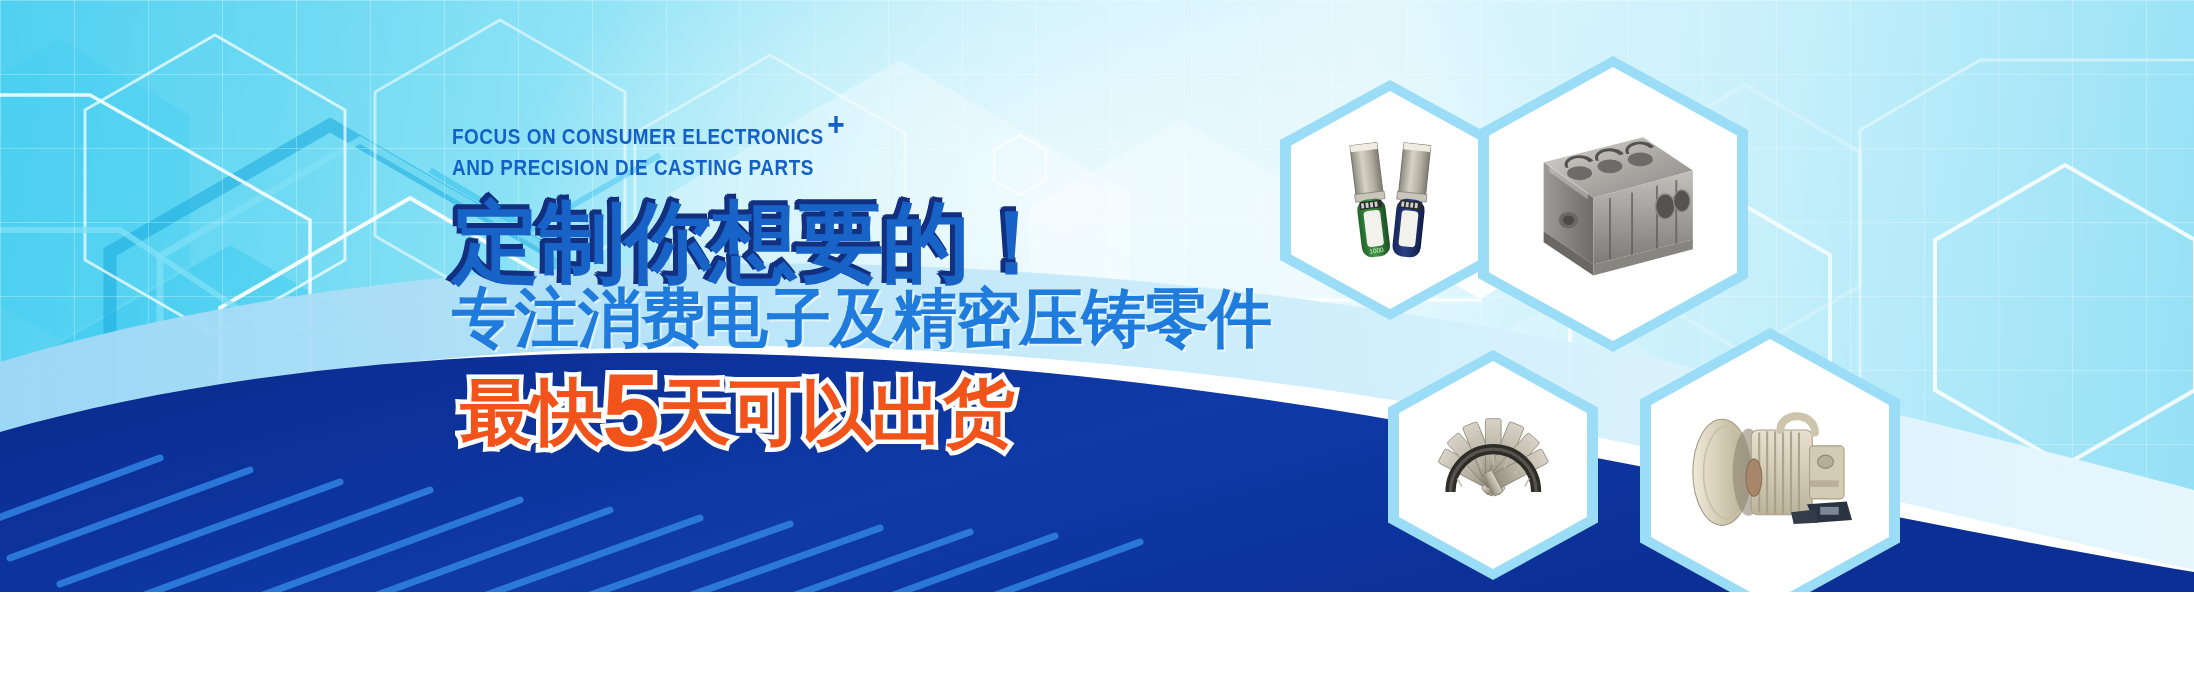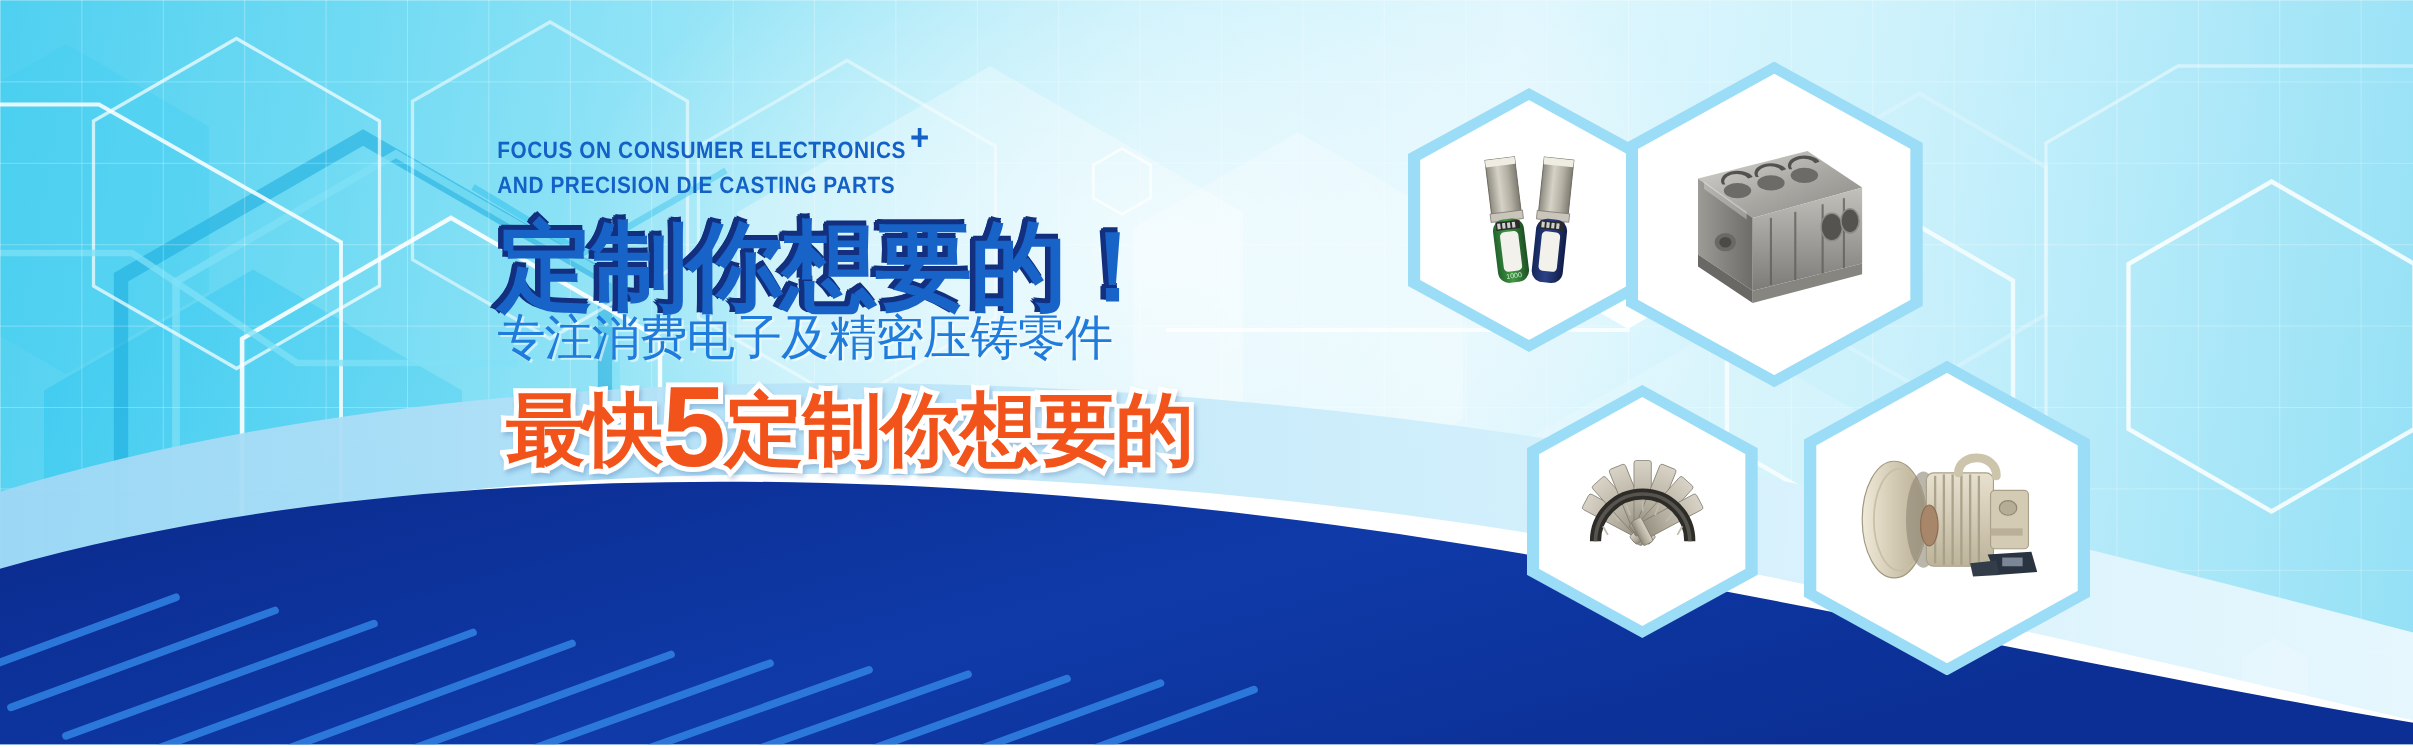--- a/index.html
+++ b/index.html
@@ -1,20 +1,20 @@
 <!DOCTYPE html>
 <html><head>
 <meta charset="utf-8">
 <style>
   html,body{margin:0;padding:0;background:#fff;}
   body{font-family:"Liberation Sans","DejaVu Sans",sans-serif;}
 
   #banner{
     position:relative;
-    width:2194px;height:677px;
+    width:2194px;height:592px;
     overflow:hidden;
     background:linear-gradient(100deg,#4fd0f0 0%,#6fdaf3 14%,#9ce6f7 30%,#c6f0fb 46%,#ddf6fd 60%,#bfeefb 76%,#9fe4f7 90%,#8ddef5 100%);
   }
 
   
   .layer{position:absolute;inset:0;pointer-events:none;}
   .grid{
     background-image:
       linear-gradient(to right,rgba(255,255,255,.32) 1px,transparent 1px),
       linear-gradient(to bottom,rgba(255,255,255,.32) 1px,transparent 1px);
@@ -54,22 +54,22 @@
     color:#1763c8;
     line-height:1.04;
     letter-spacing:-2px;
     white-space:nowrap;
     text-shadow:
       -4px -4px 0 #12307f, -3px -3px 0 #12307f, -2px -2px 0 #12307f,
       -5px -2px 0 #12307f, -2px -5px 0 #12307f;
   }
   .h2{
     margin-top:-4px;
-    font-size:44px;
-    font-weight:normal;
+    font-size:64px;
+    font-weight:bold;
     color:#1f7bdc;
     line-height:1.06;
     letter-spacing:-1px;
     white-space:nowrap;
     text-shadow:2px 2px 0 rgba(255,255,255,.55);
   }
   .h3{
     margin-top:12px;
     margin-left:8px;
     font-size:72px;
@@ -206,21 +206,21 @@
   <div id="copy">
     <div class="eng">
       <span>FOCUS ON CONSUMER ELECTRONICS</span><span class="plus">+</span>
     </div>
     <div class="eng">AND PRECISION DIE CASTING PARTS</div>
 
     <div class="h1">定制你想要的！</div>
     <div class="h2">专注消费电子及精密压铸零件</div>
 
     <div class="h3">
-      <span>最快</span><span class="big">5</span><span>定制你想要的</span>
+      <span>最快</span><span class="big">5</span><span>天可以出货</span>
     </div>
   </div>
 
   <div class="hexcard" style="left:1280px;top:80px;width:220px;height:240px;">
     <div class="hx">
       <div class="inner">
         <svg class="photo" viewBox="0 0 120 120">
           <defs>
             <linearGradient id="metalA" x1="0" y1="0" x2="1" y2="0">
               <stop offset="0%" stop-color="#8d8a80"></stop>

